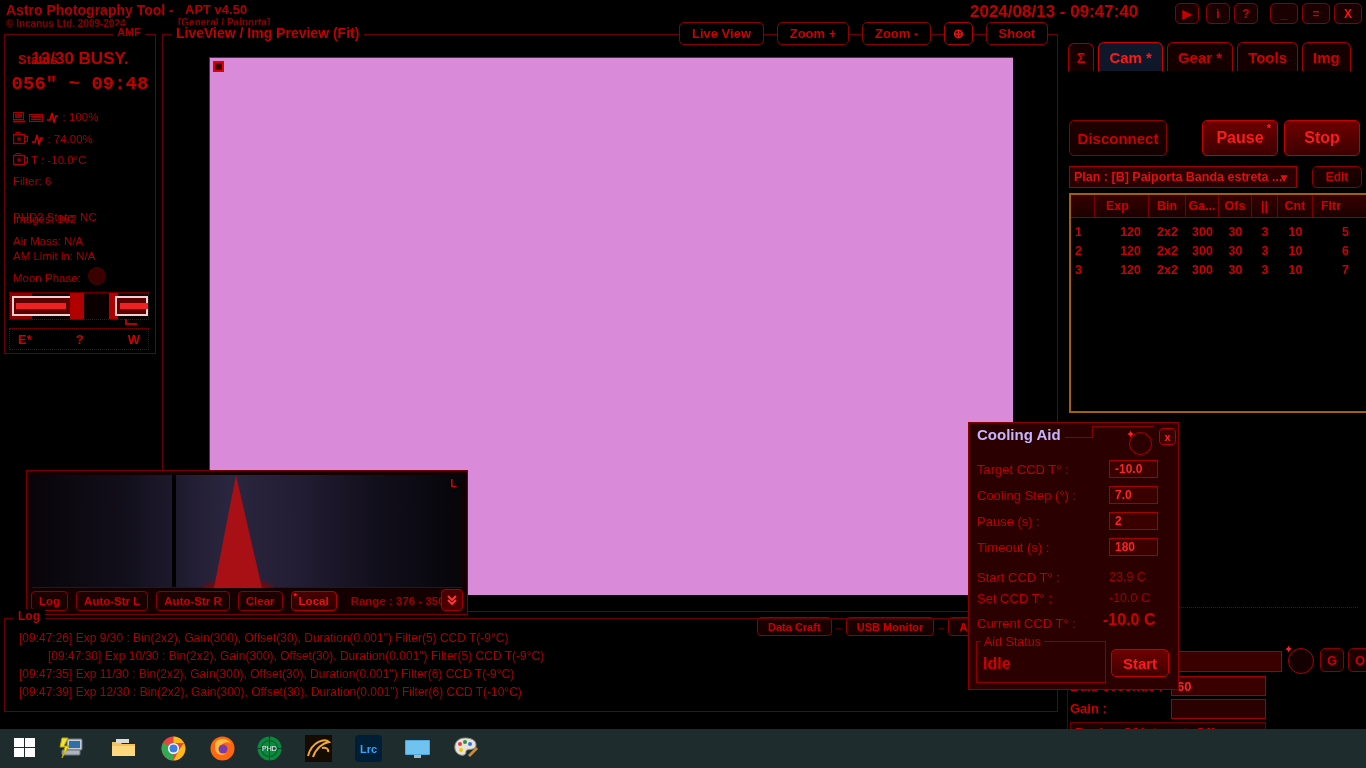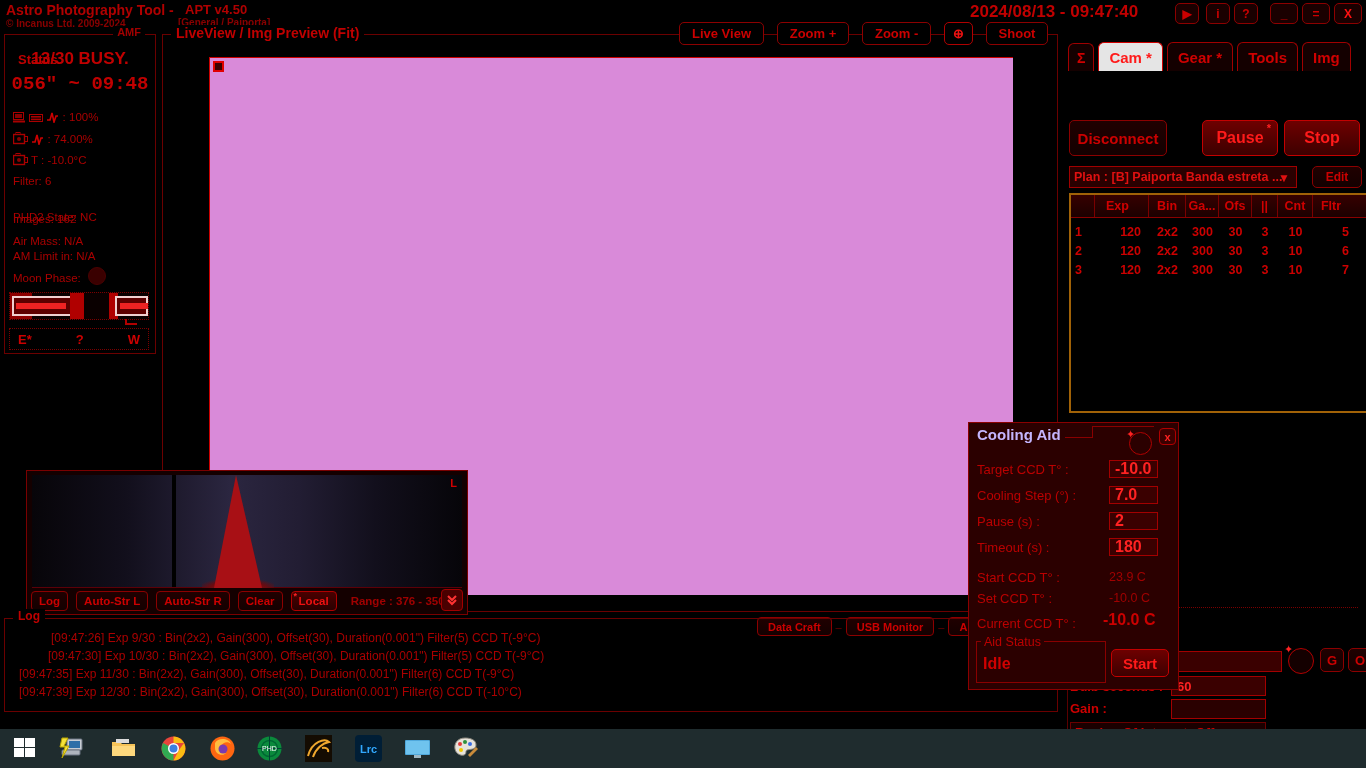--- a/index.html
+++ b/index.html
@@ -152,21 +152,21 @@
   #tabs{ position:absolute; left:8px; top:8px; display:flex; gap:4px; align-items:flex-end; }
   .tab{
     border:1px solid #a00000; border-bottom:none;
     border-radius:6px 6px 0 0;
     background:#140000; color:#d00000;
     font-size:15px; font-weight:bold;
     padding:6px 10px 5px 10px;
     cursor:pointer;
   }
   .tab.sum{ font-size:14px; padding:6px 8px 5px 8px; }
-  .tab.active{ background:#e5e5e5; color:#ff1a1a; border-color:#d00000; }
+  .tab.active{ background:#0f172a; color:#ff1a1a; border-color:#d00000; }
 
   #rpanel-body{ position:absolute; left:6px; top:76px; width:294px; height:606px; }
   #disconnect-btn{ position:absolute; left:3px; top:10px; width:98px; height:36px; font-size:15px; }
   #pause-btn{ position:absolute; left:136px; top:10px; width:76px; height:36px; font-size:16px; }
   #pause-ast{ position:absolute; right:6px; top:1px; font-size:11px; color:#ff2222; }
   #stop-btn{ position:absolute; left:218px; top:10px; width:76px; height:36px; font-size:16px;text-align:center; }
 
   #plan-select{
     position:absolute; left:3px; top:56px; width:228px; height:22px;
     border:1px solid #a00000; background:#2a0000;
@@ -231,21 +231,21 @@
   }
   #cd-title{ position:absolute; left:8px; top:3px; font-size:15px; font-weight:bold; color:#c4b5fd;}
   #cd-titleline{ position:absolute; left:96px; top:14px; width:28px; height:1px; background:#8a0000;}
   #cd-titleline2{ position:absolute; left:123px; top:3px; width:1px; height:12px; background:#8a0000;}
   #cd-titleline3{ position:absolute; left:123px; top:3px; width:62px; height:1px; background:#8a0000;}
   #cd-knob{ position:absolute; left:160px; top:9px; width:23px; height:23px; border:1px solid #b00000; border-radius:50%; background:#2b0000;}
   #cd-knob-star{ position:absolute; left:157px; top:5px; color:#ff2222; font-size:11px;}
   #cd-close{ position:absolute; left:190px; top:5px; width:17px; height:17px; border:1px solid #b00000; border-radius:4px; background:#3a0000; color:#ff2222; font-size:11px; font-weight:bold; display:flex; align-items:center; justify-content:center; cursor:pointer;}
 
   .cd-lbl{ position:absolute; left:8px; font-size:13px; color:#bb0000; white-space:nowrap;}
-  .cd-field{ position:absolute; left:140px; width:49px; height:18px; font-size:16px; }
+  .cd-field{ position:absolute; left:140px; width:49px; height:18px; font-size:12px; }
   .cd-val{ position:absolute; left:140px; font-size:12.5px; color:#a00000; }
   #cd-aid-box{ position:absolute; left:7px; top:218px; width:130px; height:42px; border:1px solid #8a0000;}
   #cd-aid-legend{ position:absolute; left:12px; top:212px; background:#2b0000; padding:0 3px; font-size:12.5px; color:#bb0000;}
   #cd-aid-val{ position:absolute; left:14px; top:232px; font-size:16px; font-weight:bold; color:#d00000;}
   #cd-start{ position:absolute; left:142px; top:226px; width:58px; height:28px; font-size:15px; border-radius:5px;}
 
   
   #taskbar{ position:absolute; left:0; top:729px; width:1366px; height:39px; background:#1f2c2e; }
   .tkicon{ position:absolute; top:6px; width:27px; height:27px; cursor:pointer;}
 </style>
@@ -400,21 +400,21 @@
   <div id="bottom-btns">
     <div class="btn">Data Craft</div>
     <span class="sep">–</span>
     <div class="btn">USB Monitor</div>
     <span class="sep">–</span>
     <div class="btn">APT</div>
   </div>
 
   <div class="group" id="log-group">
     <div class="legend">Log</div>
-    <div class="log-line" style="top:12px;margin-left:32px;">[09:47:26] Exp 9/30 : Bin(2x2), Gain(300), Offset(30), Duration(0.001") Filter(5) CCD T(-9°C)</div>
+    <div class="log-line" style="top:12px;">[09:47:26] Exp 9/30 : Bin(2x2), Gain(300), Offset(30), Duration(0.001") Filter(5) CCD T(-9°C)</div>
     <div class="log-line" style="top:30px;margin-left:29px;">[09:47:30] Exp 10/30 : Bin(2x2), Gain(300), Offset(30), Duration(0.001") Filter(5) CCD T(-9°C)</div>
     <div class="log-line" style="top:48px;">[09:47:35] Exp 11/30 : Bin(2x2), Gain(300), Offset(30), Duration(0.001") Filter(6) CCD T(-9°C)</div>
     <div class="log-line" style="top:66px;">[09:47:39] Exp 12/30 : Bin(2x2), Gain(300), Offset(30), Duration(0.001") Filter(6) CCD T(-10°C)</div>
   </div>
 
   <div id="rpanel">
     <div id="tabs">
       <div class="tab sum">Σ</div>
       <div class="tab active">Cam *</div>
       <div class="tab">Gear *</div>

